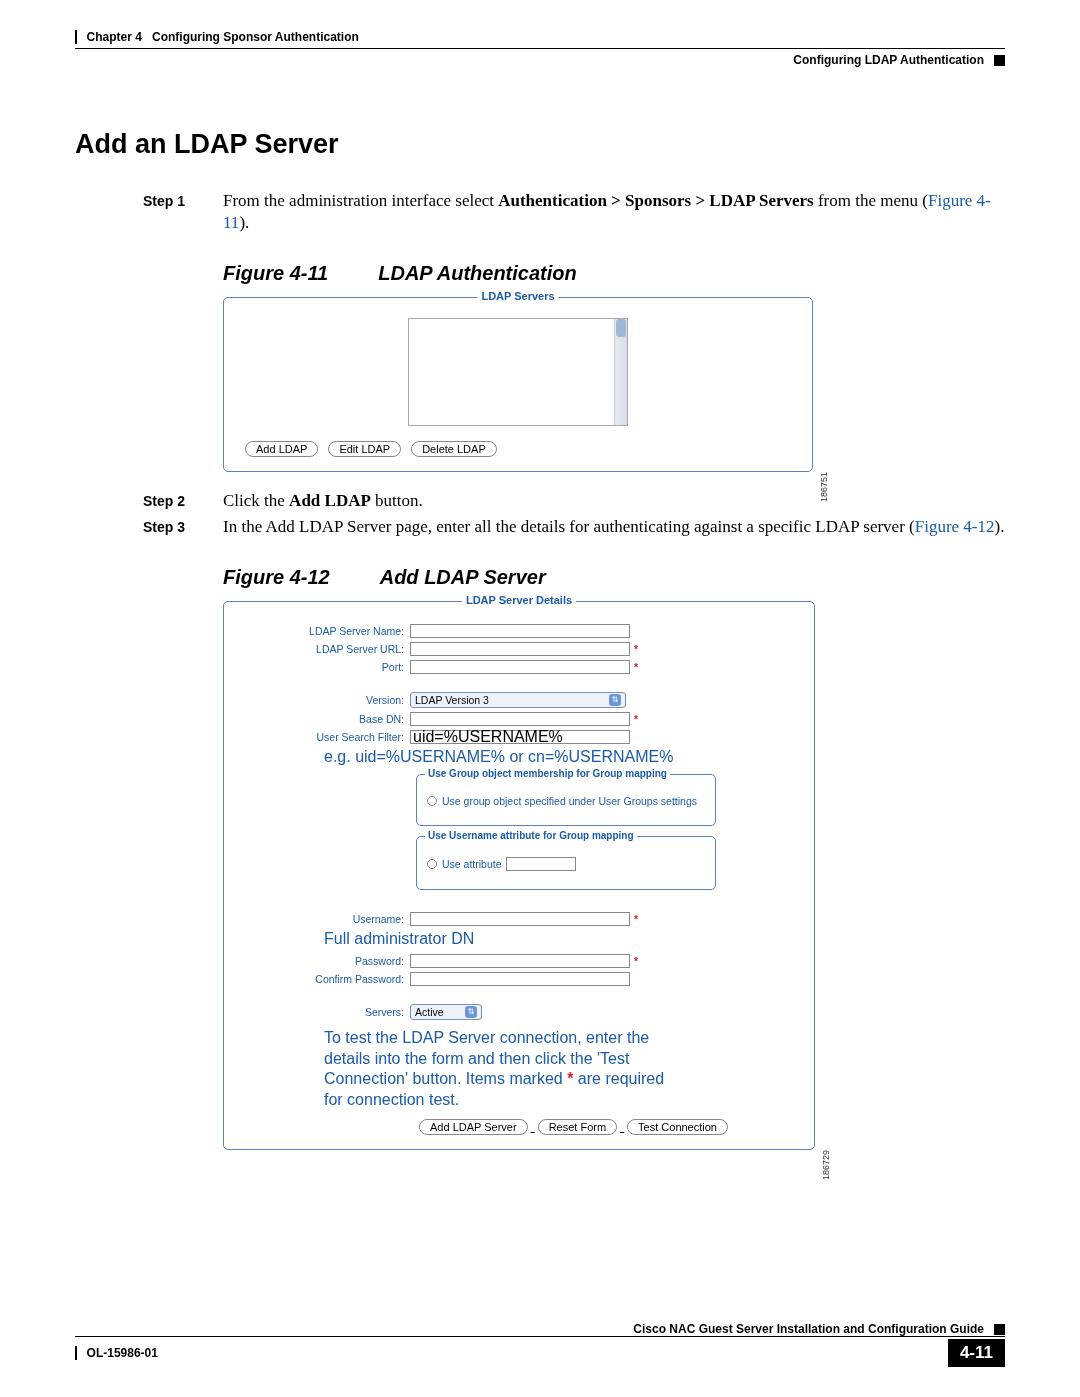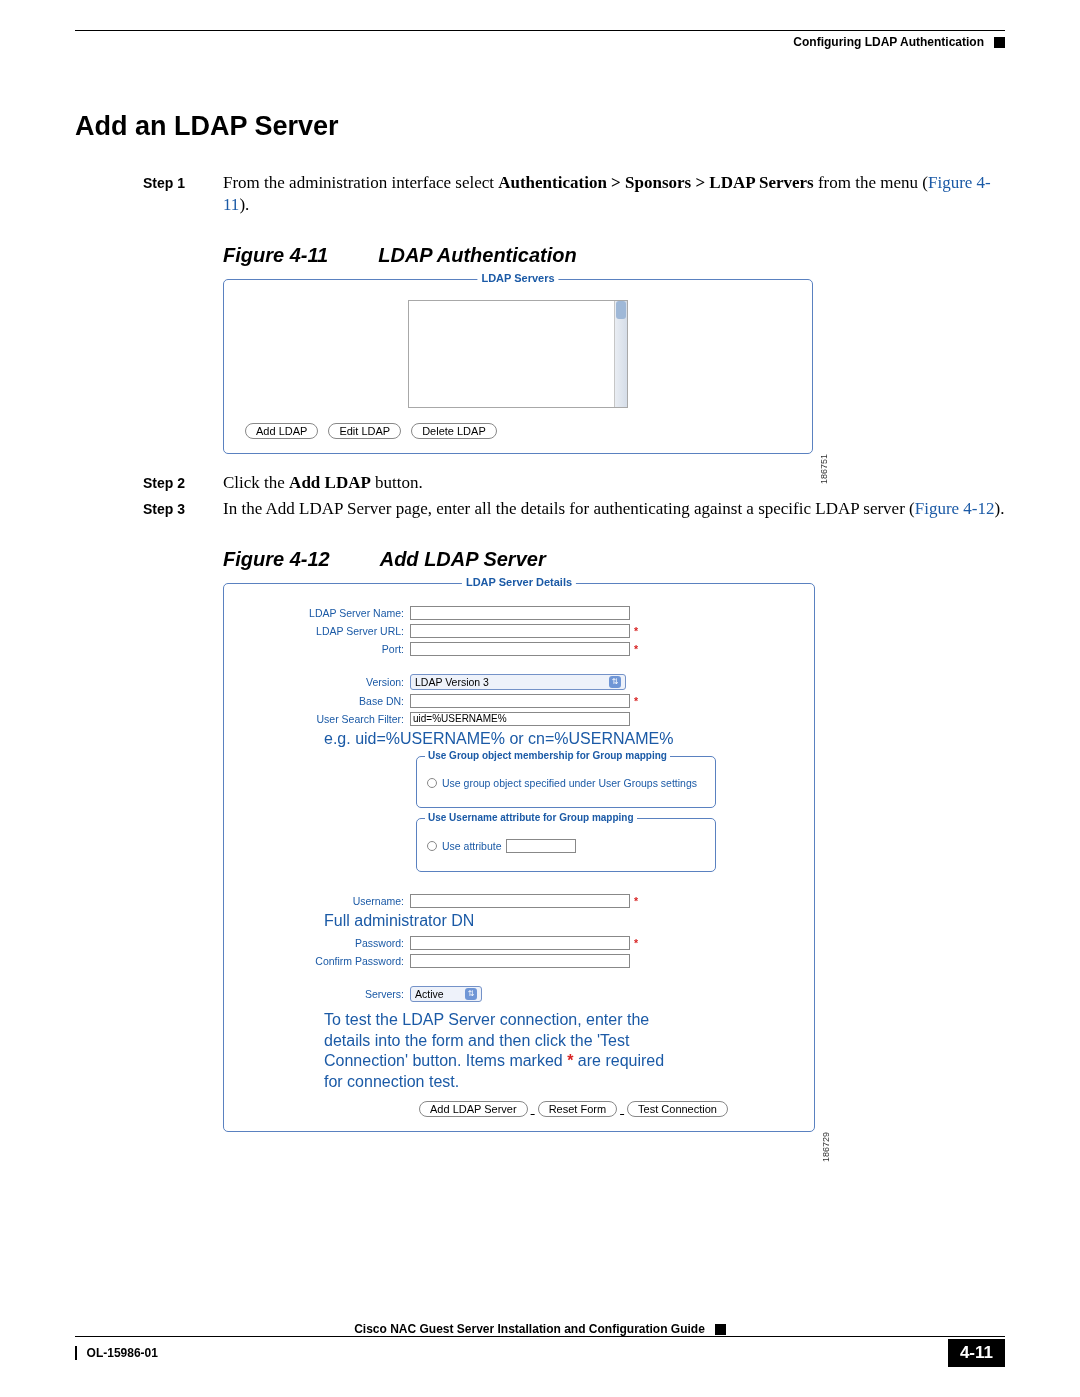--- a/index.html
+++ b/index.html
@@ -271,21 +271,21 @@
     bottom: 30px;
     width: 930px;
   }
   .footer-rule {
     border: none;
     border-top: 1.5px solid #000;
     margin-bottom: 2px;
   }
   .footer-top {
     display: flex;
-    justify-content: center;
+    justify-content: flex-end;
     align-items: center;
     font-family: Arial, sans-serif;
     font-weight: bold;
     font-size: 12px;
   }
   .footer-top .sq {
     width: 11px;
     height: 11px;
     background: #000;
     margin-left: 10px;
@@ -316,20 +316,28 @@
     font-weight: bold;
     font-size: 17px;
     padding: 4px 12px;
   }
 </style>
 </head>
 <body>
 
 <div class="page">
 
+  <div class="header">
+    <div class="header-left">
+      <span class="header-left-bar"></span>
+      <span>Chapter 4</span>
+      <span>&nbsp;&nbsp;&nbsp;</span>
+      <span>Configuring Sponsor Authentication</span>
+    </div>
+  </div>
   <hr class="header-rule">
   <div class="header-sub">
     <span>Configuring LDAP Authentication</span>
     <span class="sq"></span>
   </div>
 
   <h1>Add an LDAP Server</h1>
 
   <div class="step-row">
     <div class="step-label">Step 1</div>
@@ -418,21 +426,21 @@
       <div class="form-row">
         <div class="lbl">Base DN:</div>
         <div class="fld">
             <div class="txt-input"></div>
             <span class="star">*</span>
           </div>
       </div>
       <div class="form-row">
         <div class="lbl">User Search Filter:</div>
         <div class="fld">
-            <div class="txt-input" style="display:flex;align-items:center;padding:0 2px;font-size:10px;color:#000">
+            <div class="txt-input" style="display:flex;align-items:center;padding:0 2px;font-size:16px;color:#000">
               <span>uid=%USERNAME%</span>
             </div>
           </div>
       </div>
       <div class="hint">e.g. uid=%USERNAME% or cn=%USERNAME%</div>
 
       <div class="inner-fieldset">
         <div class="legend2">Use Group object membership for Group mapping</div>
         <div style="display:flex;align-items:center">
           <span class="radio"></span>

